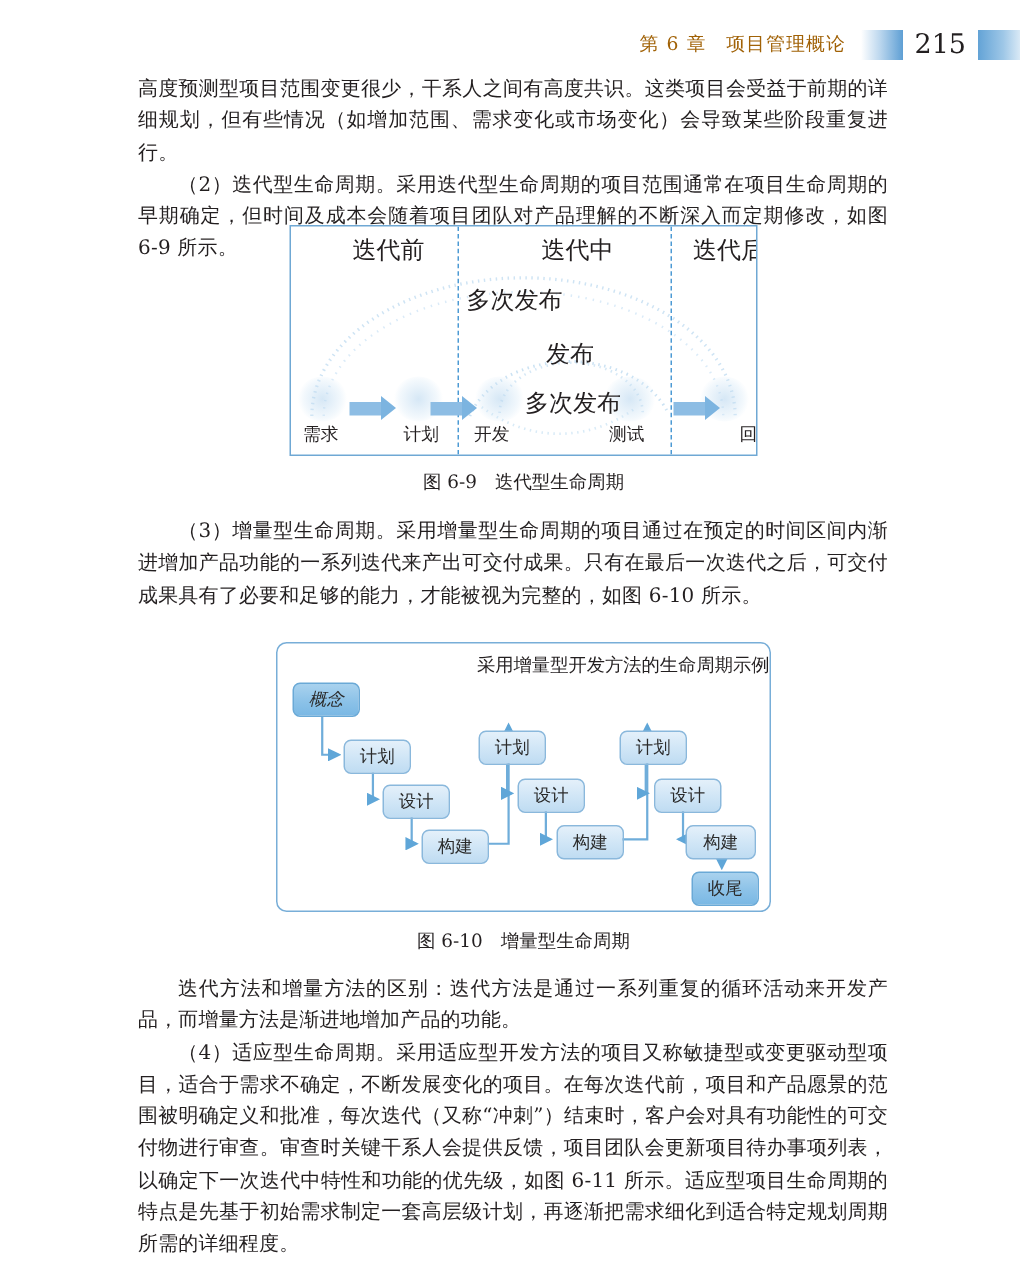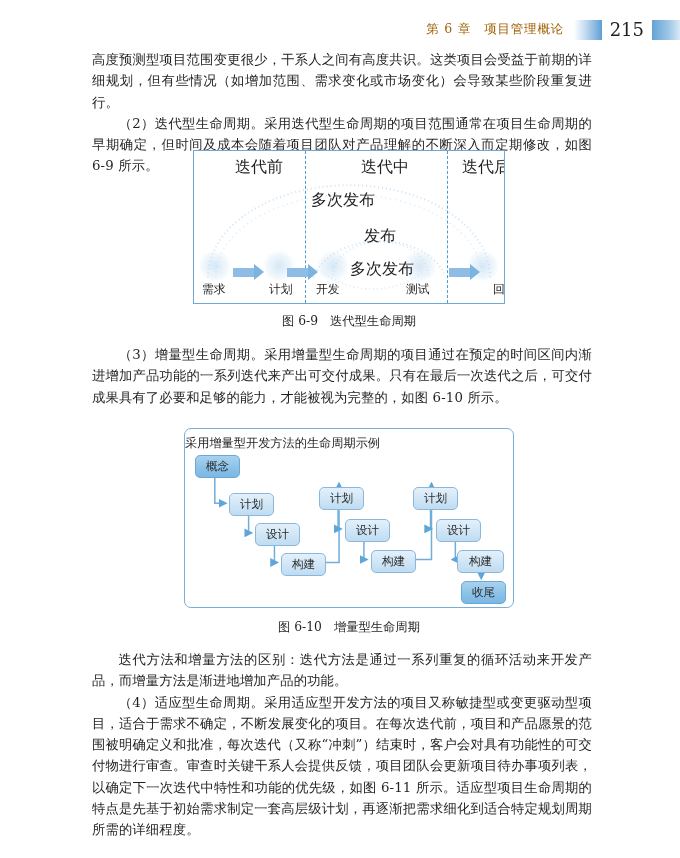--- a/index.html
+++ b/index.html
@@ -195,21 +195,21 @@
     border: 1px solid #78aed8;
     border-radius: 7px;
     background: #ffffff;
     overflow: hidden;
   }
   #fig610 .fig-title {
     position: absolute;
     top: 6px;
     left: 0;
     width: 100%;
-    text-align: left;
+    text-align: right;
     font-size: 12.2px;
     color: #231f20;
     font-family: "DejaVu Serif", "Liberation Serif", serif;
   }
   .node {
     position: absolute;
     box-sizing: border-box;
     border: 1px solid #8ab8dc;
     border-radius: 5px;
     font-size: 11.6px;
@@ -332,21 +332,21 @@
         <path d="M 247 81 L 247 101 L 248 101"></path>
 
         <path d="M 272 113 L 272 132 L 269 132"></path>
       </g>
       <g stroke="#7cb7e0" stroke-width="2.4" fill="none" marker-end="url(#ah)">
 
         <path d="M 298 144 L 298 150"></path>
       </g>
     </svg>
 
-    <div class="node strong" style="left:10px;  top:26px;  width:45px; height:23px;">概念</div>
+    <div class="node strong" style="left:10px;  top:26px;  width:45px; height:23px;font-style:italic;">概念</div>
     <div class="node" style="left:44px;  top:64px;  width:45px; height:23px;">计划</div>
     <div class="node" style="left:70px;  top:94px;  width:45px; height:23px;">设计</div>
     <div class="node" style="left:96px;  top:124px; width:45px; height:23px;">构建</div>
 
     <div class="node" style="left:134px; top:58px;  width:45px; height:23px;">计划</div>
     <div class="node" style="left:160px; top:90px;  width:45px; height:23px;">设计</div>
     <div class="node" style="left:186px; top:121px; width:45px; height:23px;">构建</div>
 
     <div class="node" style="left:228px; top:58px;  width:45px; height:23px;">计划</div>
     <div class="node" style="left:251px; top:90px;  width:45px; height:23px;">设计</div>

